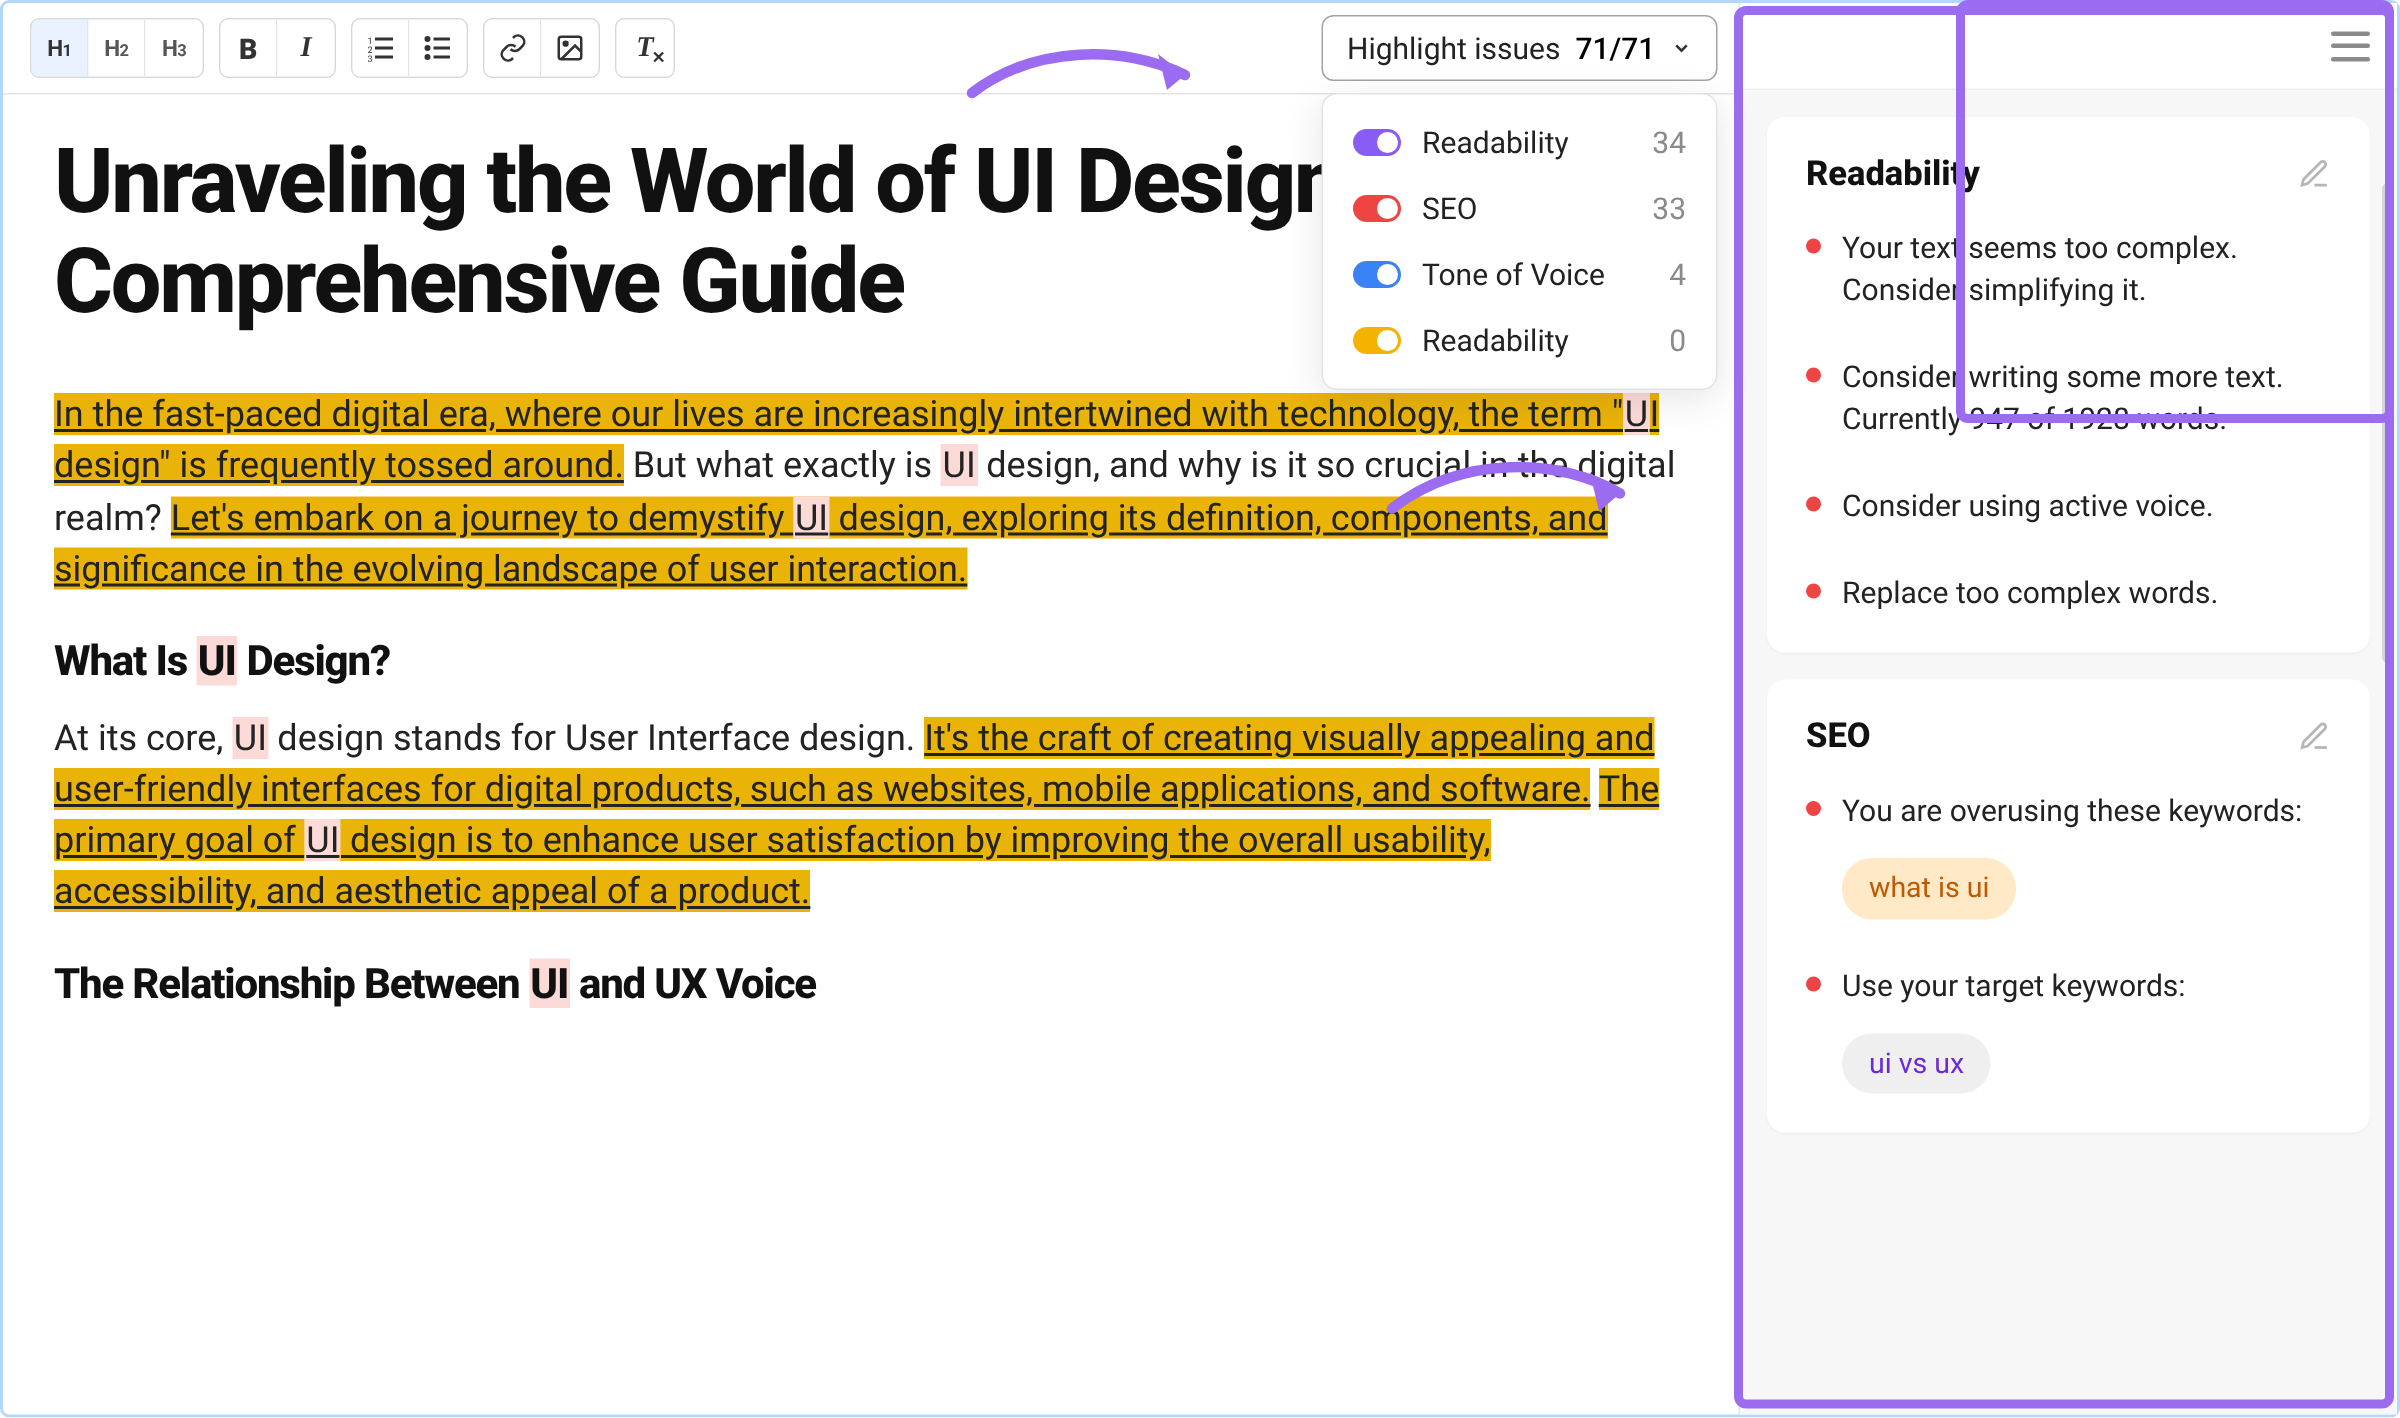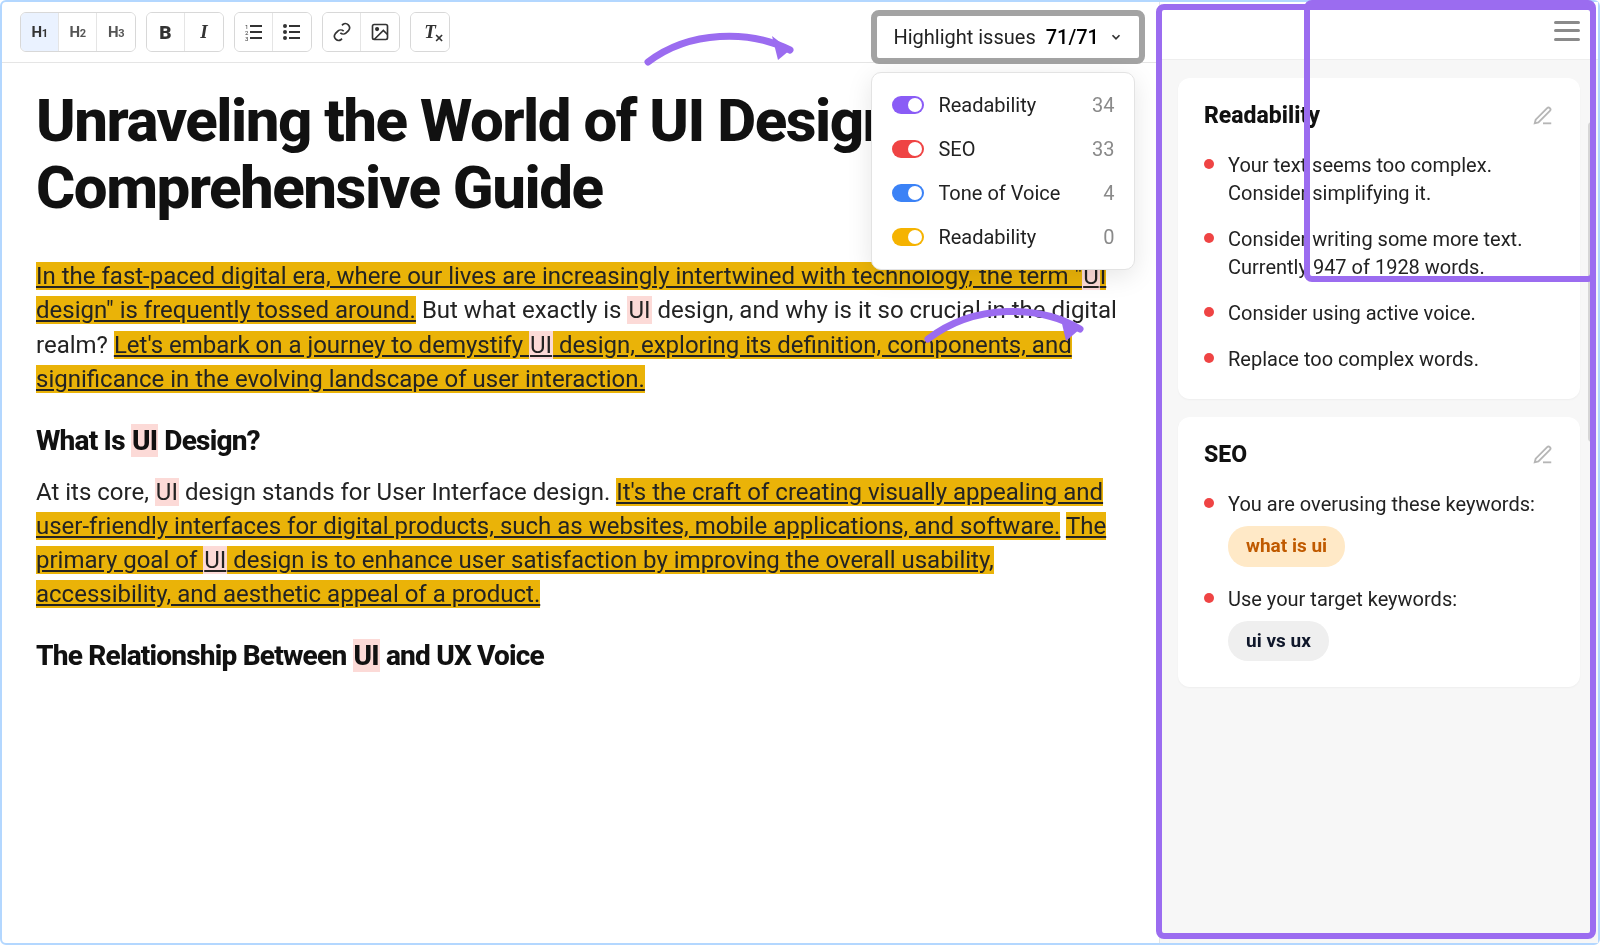--- a/index.html
+++ b/index.html
@@ -87,21 +87,21 @@
 .hl-pink { background: #fcdad7; padding: 0 1px; }
 
 
 .issues-wrap {
   position: absolute;
   top: 8px;
   right: 14px;
   z-index: 20;
 }
 .issues-btn {
-  border: 6px solid #a3a3a3;
+  border: 1px solid #a3a3a3;
   background: #fff;
   border-radius: 8px;
   padding: 9px 16px;
   display: flex;
   align-items: center;
   gap: 10px;
   font-size: 20px;
   cursor: pointer;
   color: #222;
 }
@@ -217,41 +217,40 @@
   align-items: center;
   justify-content: space-between;
   margin-bottom: 22px;
 }
 .card-title {
   font-size: 23px;
   font-weight: 800;
   color: #111;
 }
 .edit-icon { color: #b6b6b6; cursor:pointer; }
-.bullets { list-style: none; display: flex; flex-direction: column; gap: 18px; }
+.bullets { list-style: none; display: flex; flex-direction: column; gap: 30px; }
 .bullets li {
   display: flex;
   gap: 14px;
   font-size: 20px;
   line-height: 1.4;
   color: #222;
 }
 .dot {
   width: 10px; height: 10px; border-radius: 50%; background: #ef4444; margin-top: 8px; flex-shrink: 0;
 }
 .kw-pill {
   display: inline-block;
   padding: 7px 18px;
   border-radius: 20px;
   font-size: 19px;
-  margin-top: 8px;
-  font-weight: bold;
+  margin-top: 18px;
 }
 .kw-orange { background: #ffe9c7; color: #c05a00; }
-.kw-gray { background: #efefef; color: #0f172a; }
+.kw-gray { background: #efefef; color: #6d28d9; }
 .scrollbar-fake {
   position: absolute;
   right: 2px;
   top: 120px;
   width: 8px;
   height: 320px;
   background: #d6d6d6;
   border-radius: 4px;
 }
 </style>

